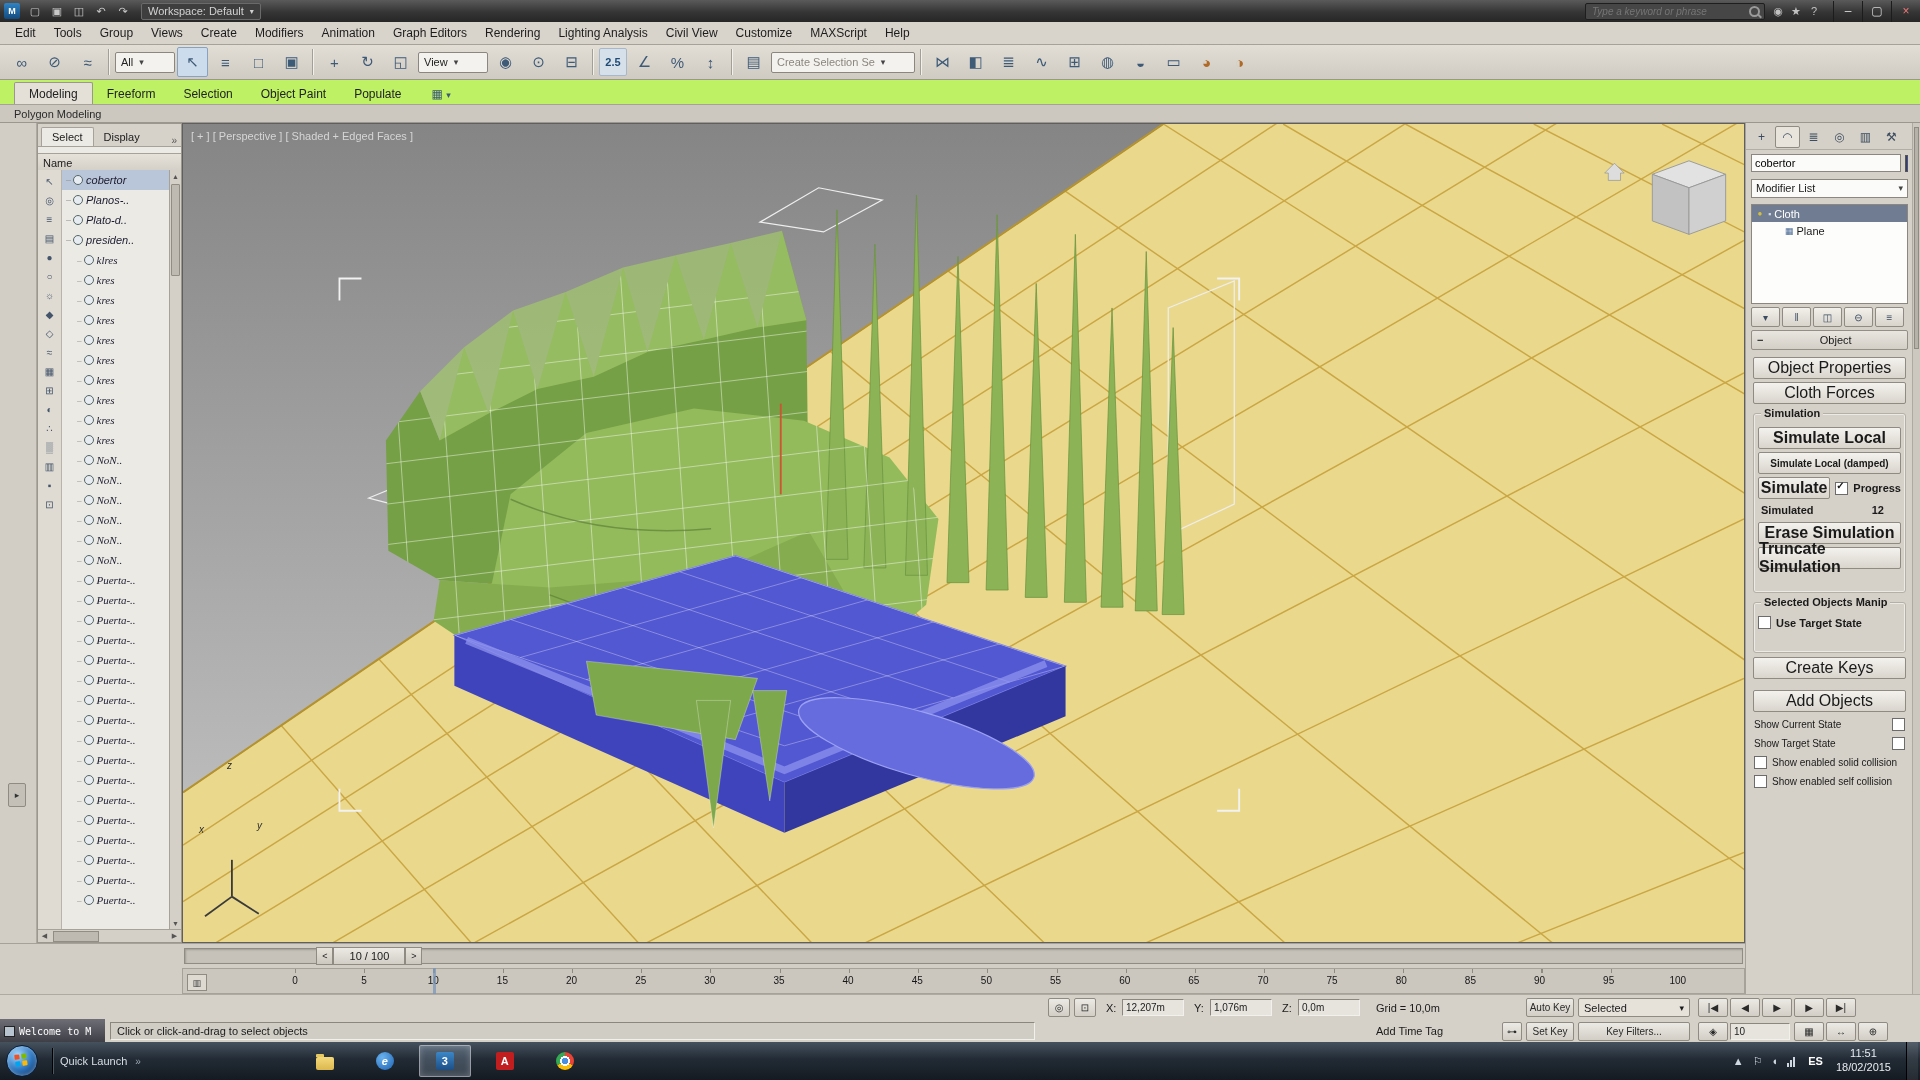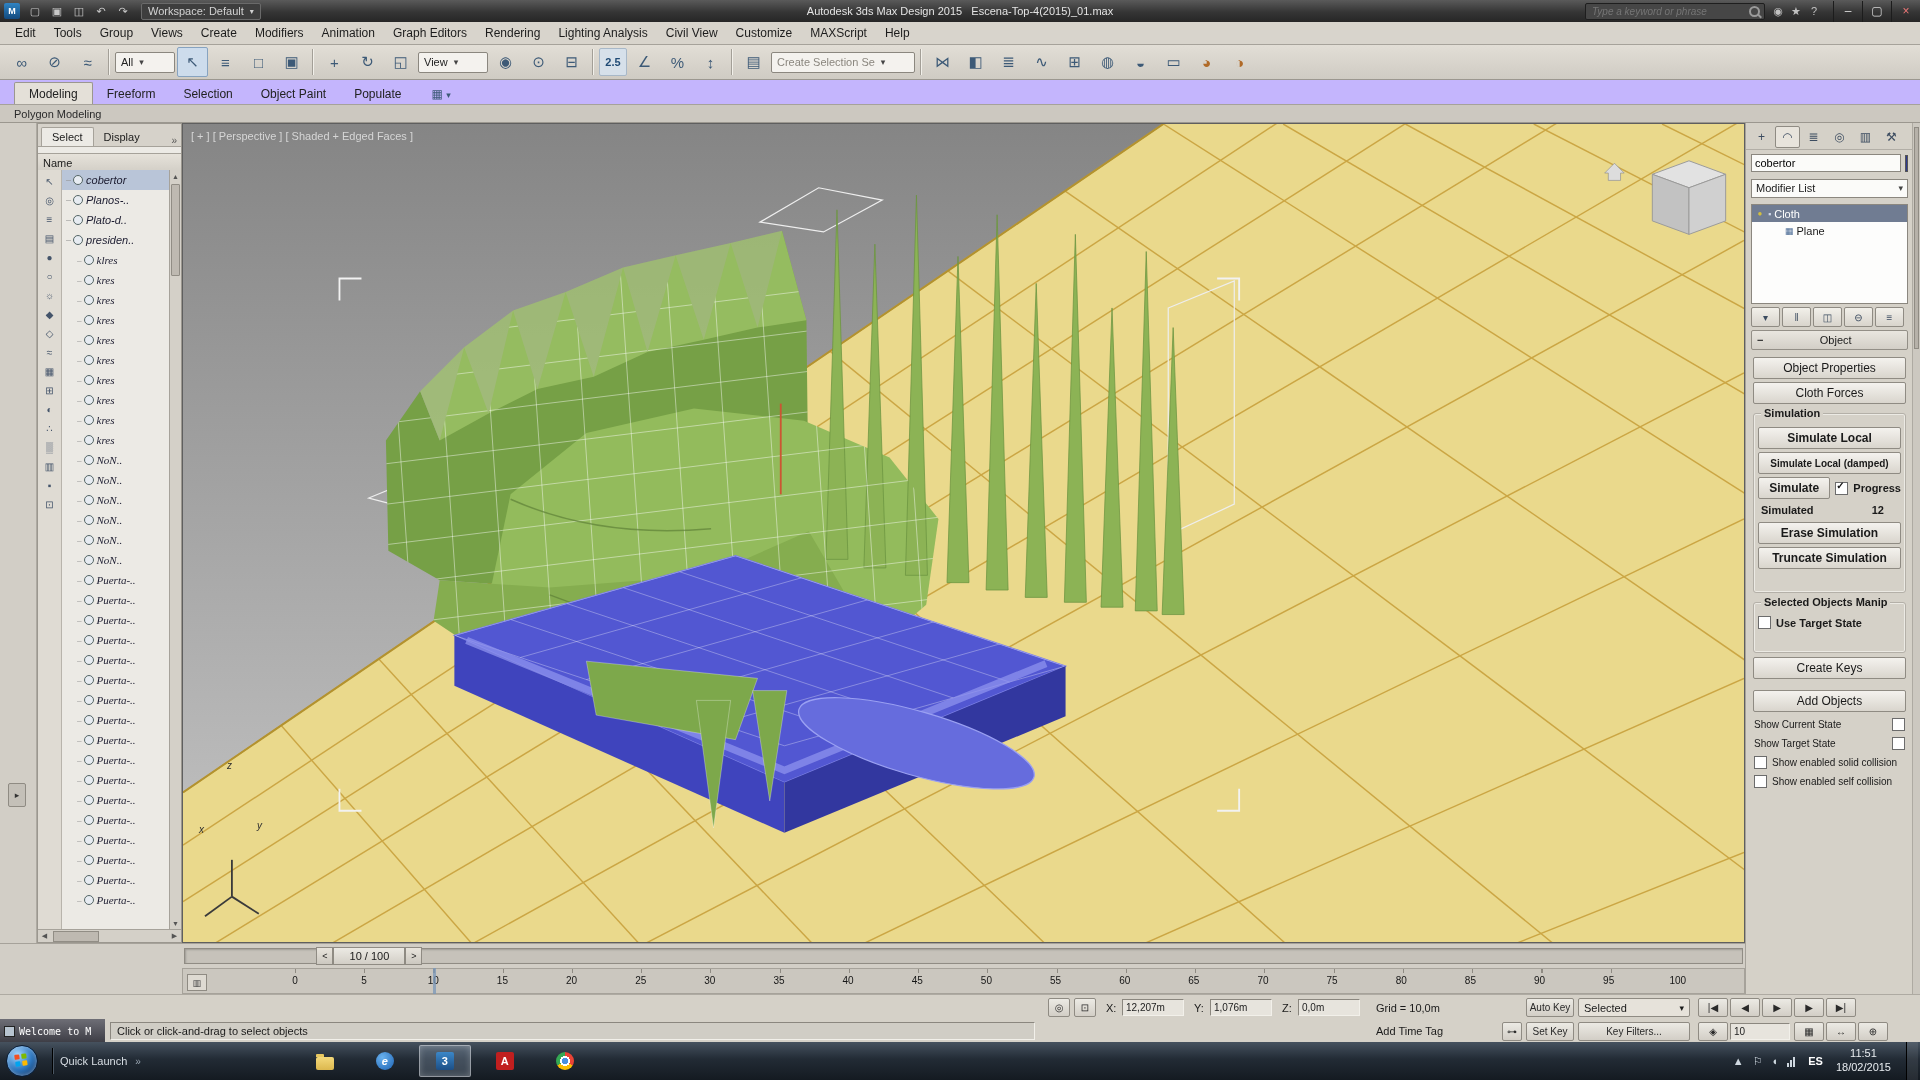--- a/index.html
+++ b/index.html
@@ -44,21 +44,21 @@
     display:flex;align-items:center;justify-content:center;font-size:15px;color:#3d5a77;}
   .tbtn.act{background:#cddcec;border-color:#87a3c0;}
   .tbtn.warm{color:#b06a28;}
   .tsep{width:1px;height:26px;background:#a39f97;border-right:1px solid #f2f0ea;margin:0 3px;flex:none;}
   .tcombo{height:19px;background:#f4f2ee;border:1px solid #8b877f;border-radius:2px;flex:none;
     display:flex;align-items:center;font-size:11px;padding:0 5px;gap:6px;color:#222;}
   .tcombo .car{font-size:9px;color:#444;}
   .snapbox{width:26px;height:26px;flex:none;display:flex;align-items:center;justify-content:center;
     font-weight:bold;font-size:11px;color:#1f4a75;border:1px solid #a8b8c8;border-radius:2px;background:#d6e0ea;}
   
-  .ribbon{position:absolute;left:0;top:80px;width:100%;height:25px;background:#c4b5fd;
+  .ribbon{position:absolute;left:0;top:80px;width:100%;height:25px;background:#bef264;
     border-bottom:1px solid #a6a29a;display:flex;align-items:flex-end;padding-left:14px;box-sizing:border-box;}
   .rtab{padding:4px 14px 3px;font-size:12px;color:#222;}
   .rtab.active{background:#e4e0d8;border:1px solid #9b978f;border-bottom:none;border-radius:2px 2px 0 0;}
   .ribbon-extra{margin-left:10px;padding:3px 6px;color:#3d5a77;font-size:12px;}
   .polybar{position:absolute;left:0;top:105px;width:100%;height:18px;background:#ccc8c0;
     border-bottom:1px solid #9b978f;display:flex;align-items:center;padding-left:14px;box-sizing:border-box;}
   .polybar span{font-size:11px;color:#2a2a2a;}
   
   .leftstrip{position:absolute;left:0;top:123px;width:37px;height:820px;background:#d2cec6;
     border-right:1px solid #aeaaa2;box-sizing:border-box;}
@@ -129,21 +129,21 @@
   .mico{font-size:9px;color:#4a6a94;}
   .srow.sel .mico{color:#cfd8ea;}
   .cp-stackbtns{height:22px;display:flex;align-items:center;gap:2px;padding:0 5px;}
   .sbtn{width:27px;height:18px;background:linear-gradient(#f2f0ea,#d8d4cc);border:1px solid #8f8b83;
     border-radius:2px;display:flex;align-items:center;justify-content:center;font-size:10px;color:#3c4c60;}
   .rollhead{height:18px;margin:2px 5px 0;background:linear-gradient(#e9e6df,#d3cfc7);
     border:1px solid #938f87;border-radius:2px;display:flex;align-items:center;font-size:11px;gap:6px;padding:0 5px;}
   .rollhead .minus{font-weight:bold;color:#333;}
   .cp-body{padding:4px 7px 0;}
   .cbtn{height:20px;margin:3px 0;background:linear-gradient(#f4f2ee,#d9d5cd);border:1px solid #8f8b83;
-    border-radius:2px;font-size:12px;display:flex;align-items:center;justify-content:center;color:#1a1a1a;}
+    border-radius:2px;font-size:16px;display:flex;align-items:center;justify-content:center;color:#1a1a1a;}
   .cgroup{position:relative;border:1px solid #b4b0a8;border-radius:3px;margin:9px 0 4px;
     padding:10px 4px 20px;box-shadow:inset 0 0 0 1px #eceae4;font-weight:bold;}
   .cgroup .legend{position:absolute;top:-7px;left:7px;background:#d5d1c8;padding:0 3px;font-size:11px;}
   .simrow{display:flex;align-items:center;gap:5px;margin:3px 0;}
   .simrow .cbtn{flex:1;margin:0;}
   .cbx{width:11px;height:11px;background:#fff;border:1px solid #6c6c6c;flex:none;position:relative;}
   .cbx.checked::after{content:"✓";position:absolute;left:0px;top:-3px;font-size:10px;color:#111;}
   .cklabel{font-size:11px;}
   .kv{display:flex;justify-content:space-between;font-size:11px;padding:2px 3px 3px;}
   .kv .val{margin-right:14px;}
@@ -254,23 +254,20 @@
           <i style="font-style:normal">↶</i>
         </span>
         <span class="qabtn">
           <i style="font-style:normal">↷</i>
         </span>
       </div>
     <div class="workspace">
       <span>Workspace: Default</span>
       <span class="car" style="font-size:8px">▾</span>
     </div>
-    <div class="tb-title">
-      <span>Autodesk 3ds Max Design 2015</span>&nbsp;&nbsp;&nbsp;<span>Escena-Top-4(2015)_01.max</span>
-    </div>
     <div class="tb-right">
       <div class="searchbox">
         <input placeholder="Type a keyword or phrase" style="">
         <span class="mag"></span>
       </div>
       <span style="display:flex">
 
       <span class="ti"><i style="font-style:normal">◉</i></span>
           <span class="ti"><i style="font-style:normal">★</i></span>
           <span class="ti"><i style="font-style:normal">?</i></span>

